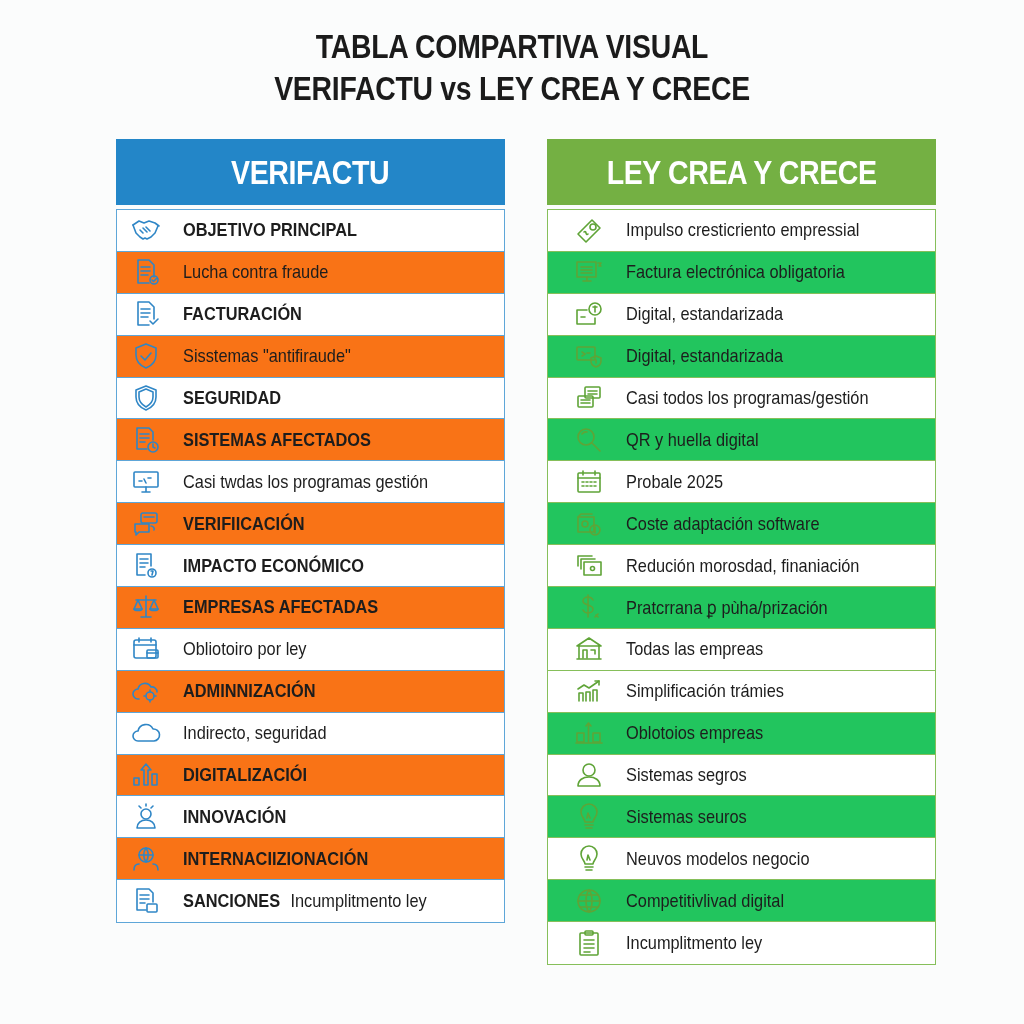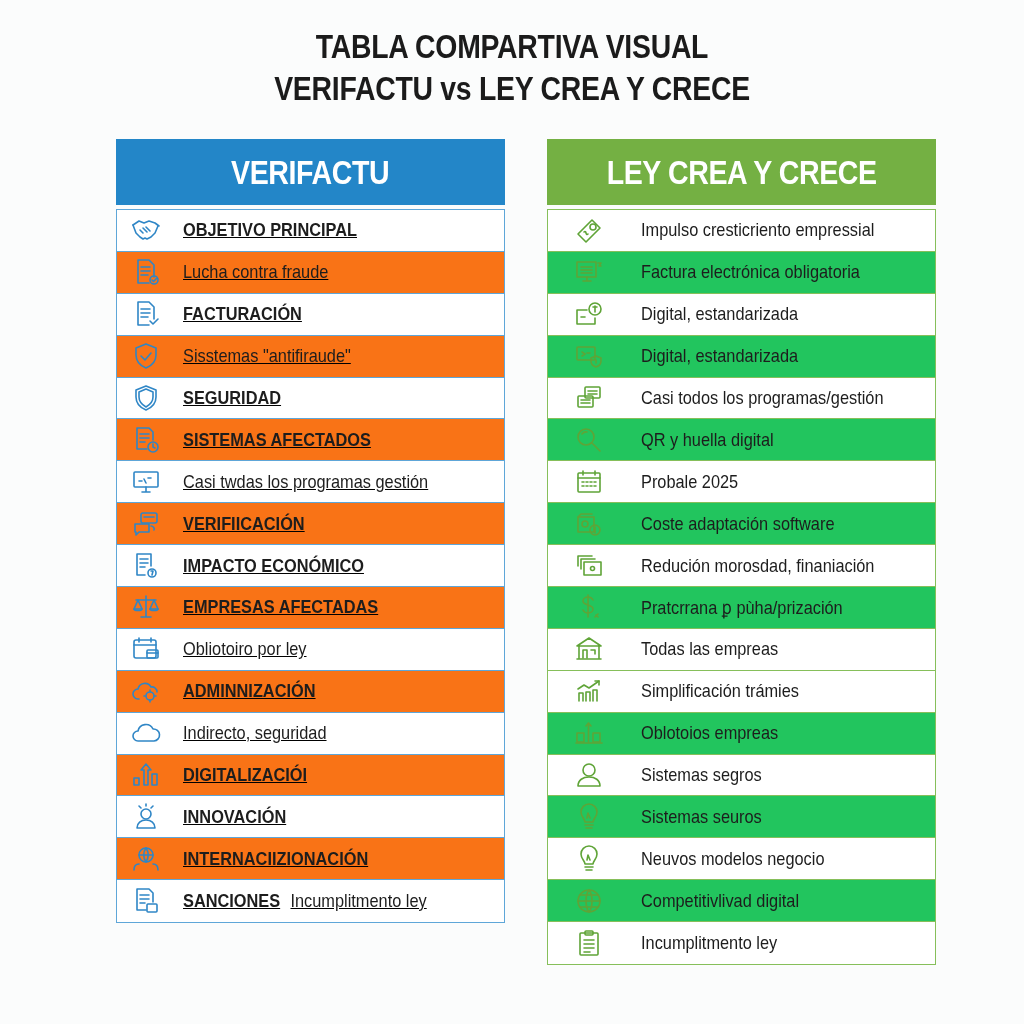--- a/index.html
+++ b/index.html
@@ -36,22 +36,22 @@
       margin-top: 4px; border: 1.5px solid; box-sizing: border-box;
     }
     .left .rows { border-color: #5ea6d8; }
     .right .rows { border-color: #86bf5a; }
     .row {
       height: 41.9px; box-sizing: border-box; display: flex; align-items: center;
       border-bottom: 1.5px solid;
       position: relative;
     }
     .row:last-child { border-bottom: none; }
-    .left .row { border-color: #5ea6d8; background: #ffffff; text-decoration: underline; }
-    .right .row { border-color: #86bf5a; background: #ffffff; gap: 15px; }
+    .left .row { border-color: #5ea6d8; background: #ffffff; }
+    .right .row { border-color: #86bf5a; background: #ffffff; }
     .left .row.alt { background: #f97316; }
     .right .row.alt { background: #22c55e; }
     .icon {
       width: 34px; height: 30px; display: flex; align-items: center; justify-content: center;
       flex: 0 0 auto;
     }
     .left .icon { margin-left: 12px; margin-right: 20px; }
     .right .icon { margin-left: 24px; margin-right: 20px; }
     .icon svg { width: 30px; height: 28px; fill: none; stroke-width: 1.6; stroke-linecap: round; stroke-linejoin: round; }
     .left .icon svg { stroke: #2f86c6; }

